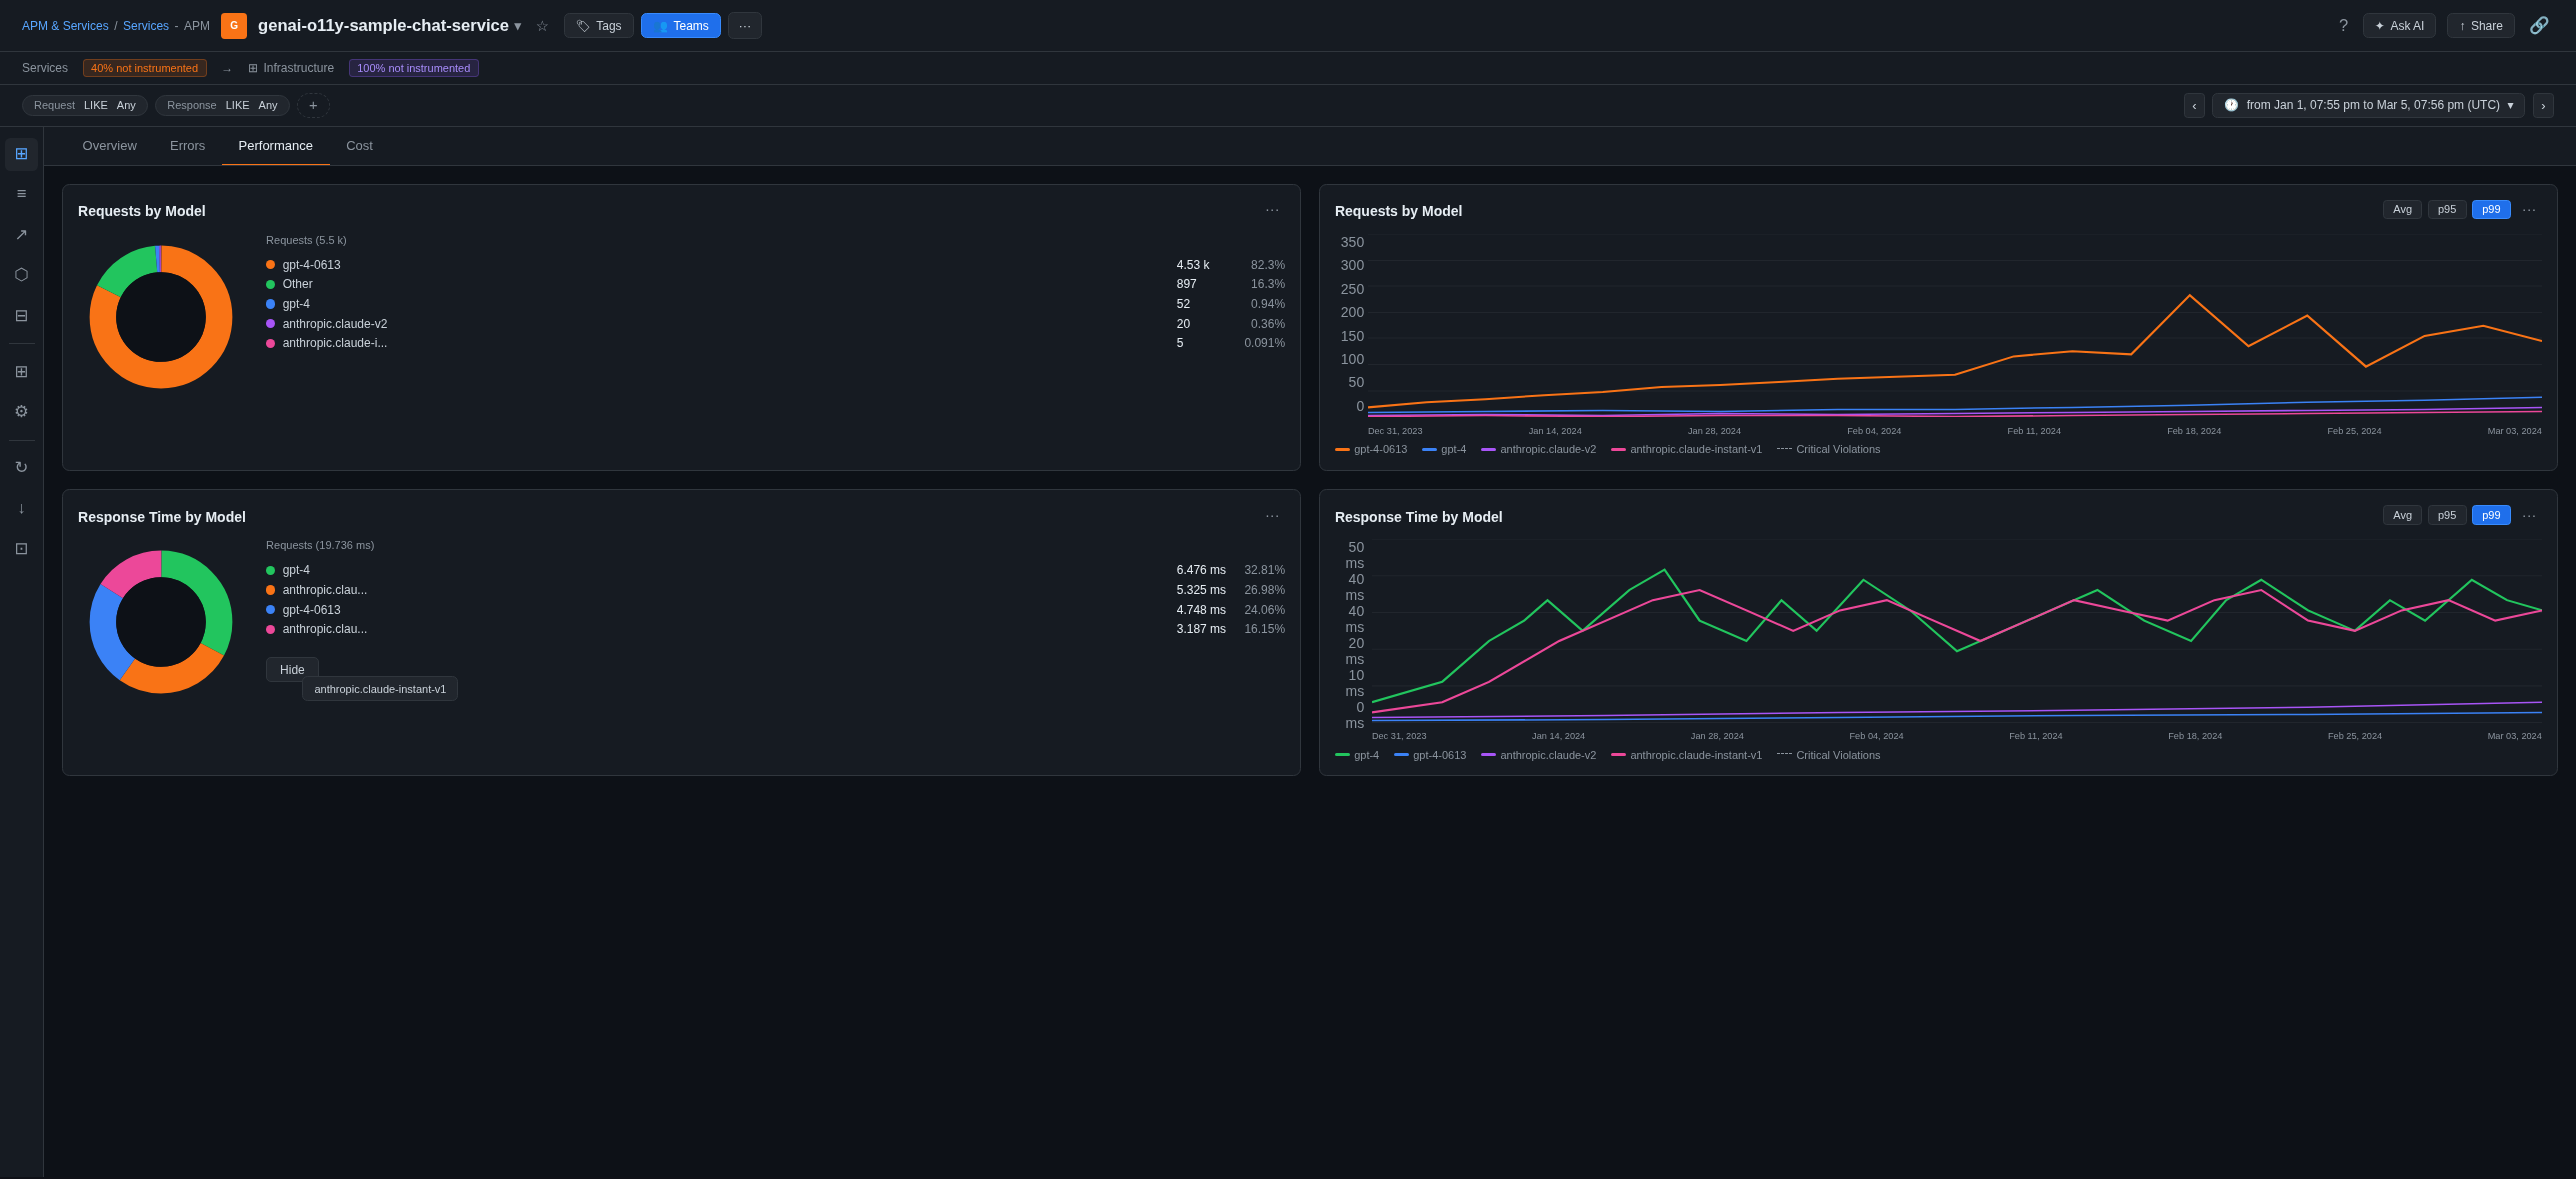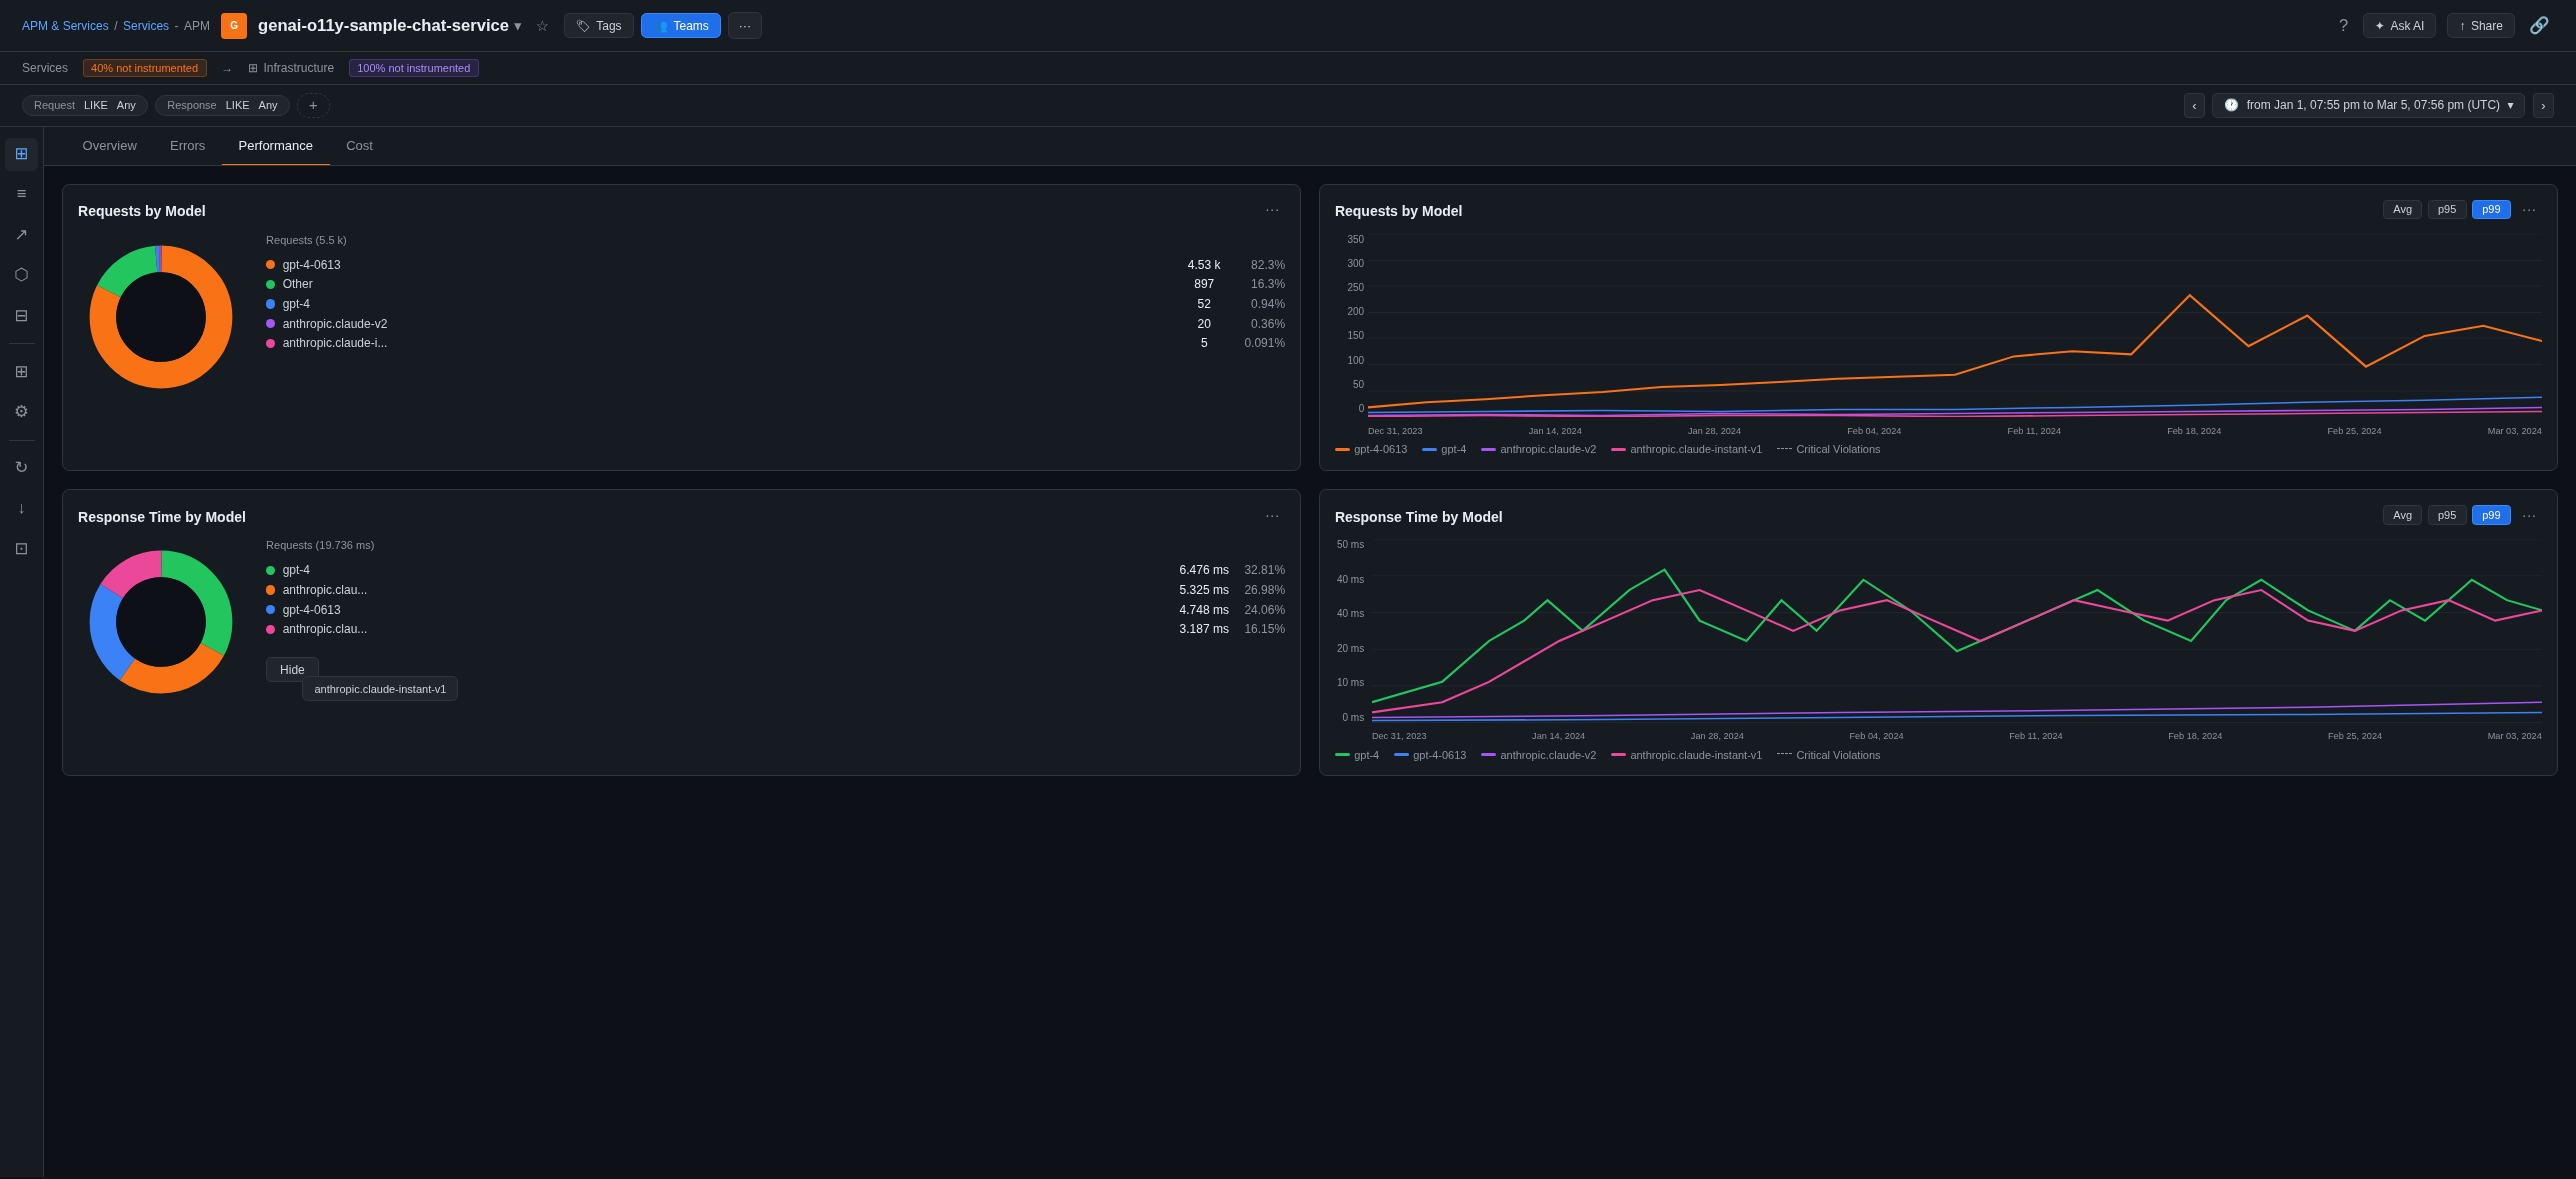--- a/index.html
+++ b/index.html
@@ -280,21 +280,21 @@
       font-size: 11px; color: #8b949e; margin-bottom: 9.2px;
     }
     .legend-row {
       display: flex; align-items: center; gap: 7.4px;
       padding: 2.8px 0; font-size: 12px;
     }
     .legend-dot {
       width: 9.2px; height: 9.2px; border-radius: 50%; flex-shrink: 0;
     }
     .legend-name { flex: 1; color: #c9d1d9; }
-    .legend-val { min-width: 55px; text-align: center; color: #e6edf3; }
+    .legend-val { min-width: 55px; text-align: left; color: #e6edf3; }
     .legend-pct { min-width: 46px; text-align: right; color: #8b949e; }
 
     
     .chart-legend-row {
       display: flex; gap: 14.7px; align-items: center;
       margin-top: 7.4px; flex-wrap: wrap;
     }
     .legend-item {
       display: flex; align-items: center; gap: 4.6px;
       font-size: 11px; color: #8b949e;
@@ -302,21 +302,21 @@
     .legend-line {
       width: 14.7px; height: 2.8px; border-radius: 1.8px;
     }
 
     
     .y-labels {
       position: absolute;
       left: 0; top: 0; bottom: 22px;
       display: flex; flex-direction: column;
       justify-content: space-between;
-      font-size: 10px; color: #8b949e;
+      font-size: 14px; color: #8b949e;
       width: 33px; text-align: right;
       padding-right: 3.7px;
     }
     .x-labels {
       position: absolute;
       bottom: 0; left: 33px; right: 0;
       display: flex; justify-content: space-between;
       font-size: 9.2px; color: #8b949e;
     }
 

